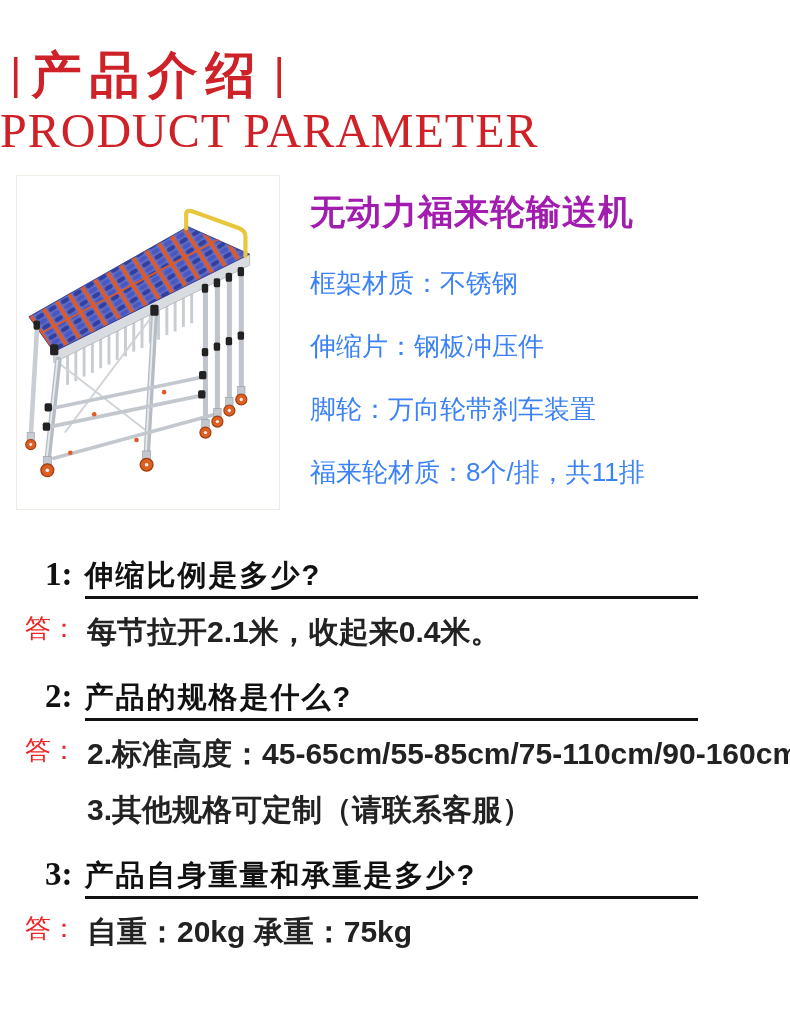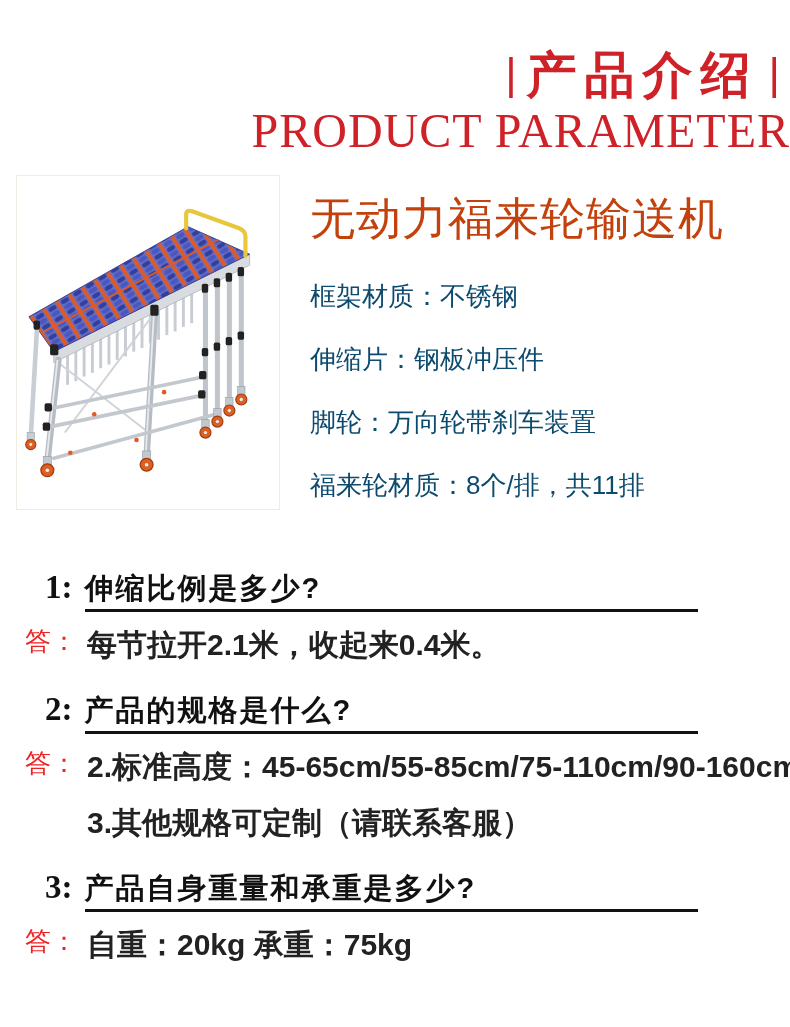--- a/index.html
+++ b/index.html
@@ -6,21 +6,21 @@
   html,body{margin:0;padding:0;background:#ffffff;}
   body{
     width:790px;height:1027px;
     font-family:"Liberation Sans","DejaVu Sans",sans-serif;
     color:#222222;
     -webkit-font-smoothing:antialiased;
   }
   .page{position:relative;width:790px;height:1027px;overflow:hidden;background:#ffffff;}
 
   
-  .header{text-align:right;padding-top:50px;line-height:1;}
+  .header{text-align:left;padding-top:50px;line-height:1;}
   .header-cn{
     font-size:50px;font-weight:700;color:#cf2128;letter-spacing:8px;
     display:inline-block;
   }
   .header-cn .decor{
     font-weight:400;font-size:44px;letter-spacing:0;
     position:relative;top:-3px;margin:0 10px;
   }
   .header-en{
     font-family:"Liberation Serif","DejaVu Serif",serif;
@@ -29,24 +29,24 @@
 
   
   .intro{display:flex;margin-top:20px;padding-left:16px;}
   .photo{
     width:264px;height:335px;flex:none;background:#ffffff;
     border:1px solid #efece6;box-sizing:border-box;
   }
   .photo svg{width:100%;height:100%;display:block;}
   .intro-right{margin-left:30px;padding-top:6px;}
   .product-title{
-    font-size:45px;font-weight:400;letter-spacing:1px;color:#c2410c;
+    font-size:35px;font-weight:700;letter-spacing:1px;color:#a21caf;
     margin:8px 0 30px 0;
   }
-  .spec-line{font-size:26px;color:#0c4a6e;margin-bottom:28px;white-space:nowrap;}
+  .spec-line{font-size:26px;color:#3b82f6;margin-bottom:28px;white-space:nowrap;}
 
   
   .faq{margin-top:38px;padding:0 92px 0 25px;}
   .faq-item{margin-bottom:28px;}
   .faq-q{display:flex;align-items:baseline;margin-left:20px;}
   .faq-qnum{
     font-family:"Liberation Serif","DejaVu Serif",serif;
     font-size:33px;font-weight:700;color:#111;flex:none;margin-right:12px;
   }
   .faq-qline{

